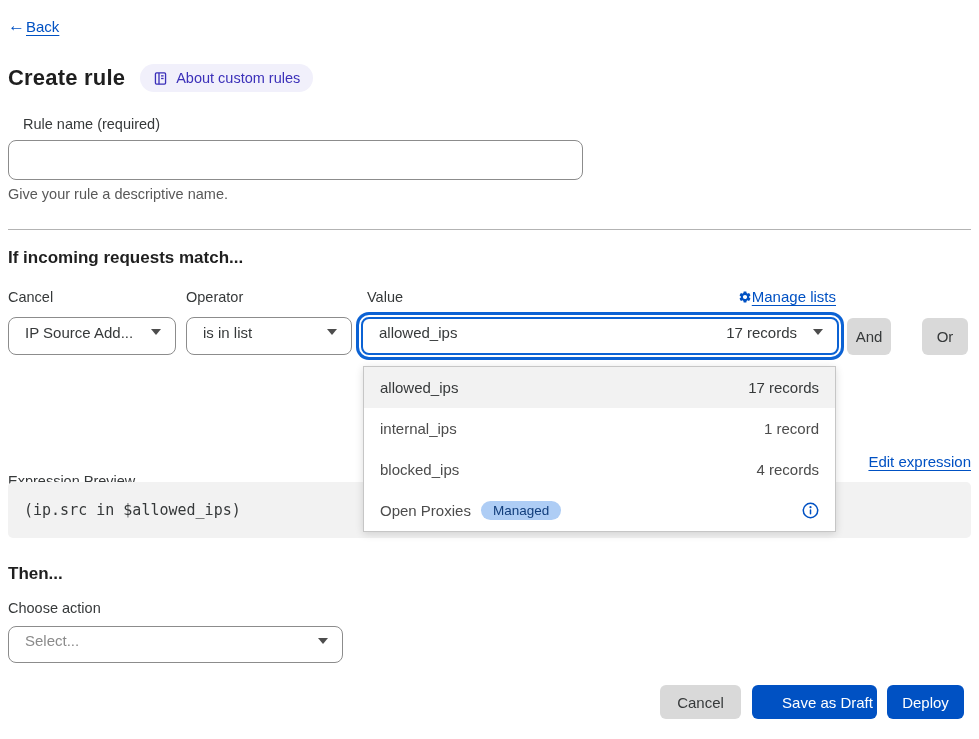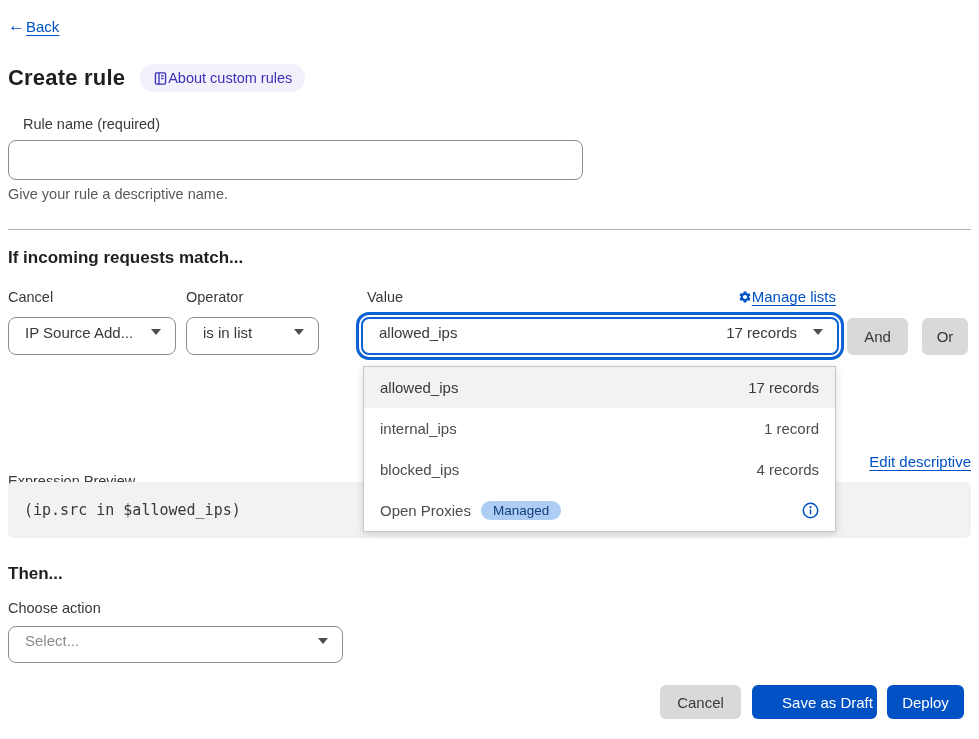--- a/index.html
+++ b/index.html
@@ -21,21 +21,21 @@
   .canvas{position:relative;width:979px;height:739px;background:#ffffff;overflow:hidden;}
 
   
   .back{position:absolute;left:8px;top:16px;color:var(--accent);font-size:15px;text-decoration:none;display:flex;align-items:center;cursor:pointer;}
   .back .arrow{font-size:17px;margin-right:1px;}
   .back .back-text{text-decoration:underline;text-underline-offset:3px;}
 
   
   .title-row{position:absolute;left:8px;top:64px;display:flex;align-items:center;gap:15px;}
   .page-title{font-size:22px;font-weight:bold;color:var(--text-dark);letter-spacing:.2px;}
-  .about-badge{display:flex;align-items:center;background:var(--badge-bg);color:var(--badge-text);
+  .about-badge{display:flex;align-items:center;gap:8px;background:var(--badge-bg);color:var(--badge-text);
     font-size:14.5px;padding:0 13px;height:28px;border-radius:14px;text-decoration:none;cursor:pointer;}
   .about-badge svg{width:15px;height:15px;stroke:var(--badge-text);fill:none;stroke-width:1.4;}
 
   .form-label{position:absolute;font-size:14.5px;color:var(--text-mid);}
   .helper{position:absolute;font-size:14.5px;color:var(--text-gray);}
 
   .text-input{position:absolute;left:8px;top:140px;width:575px;height:40px;border:1px solid var(--border-gray);
     border-radius:8px;font-size:15px;padding:0 12px;color:var(--text-mid);outline:none;background:#fff;}
 
   .divider{position:absolute;left:8px;right:8px;top:229px;height:1px;background:#b3b3b3;}
@@ -125,32 +125,32 @@
       <path d="M19.14 12.94c.04-.3.06-.61.06-.94 0-.32-.02-.64-.07-.94l2.03-1.58a.49.49 0 00.12-.61l-1.92-3.32a.49.49 0 00-.59-.22l-2.39.96c-.5-.38-1.03-.7-1.62-.94l-.36-2.54a.48.48 0 00-.48-.41h-3.84c-.24 0-.43.17-.47.41l-.36 2.54c-.59.24-1.13.57-1.62.94l-2.39-.96a.49.49 0 00-.59.22L2.74 8.87c-.12.21-.08.47.12.61l2.03 1.58c-.05.3-.09.63-.09.94s.02.64.07.94l-2.03 1.58a.49.49 0 00-.12.61l1.92 3.32c.12.22.37.29.59.22l2.39-.96c.5.38 1.03.7 1.62.94l.36 2.54c.05.24.24.41.48.41h3.84c.24 0 .44-.17.47-.41l.36-2.54c.59-.24 1.13-.56 1.62-.94l2.39.96c.22.08.47 0 .59-.22l1.92-3.32c.12-.22.07-.47-.12-.61l-2.01-1.58zM12 15.6A3.61 3.61 0 018.4 12c0-1.98 1.62-3.6 3.6-3.6s3.6 1.62 3.6 3.6-1.62 3.6-3.6 3.6z"></path>
     </svg>
     <span class="link-text">Manage lists</span>
   </a>
 
   <div class="select" style="left:8px;top:317px;width:168px;">
     <span class="sel-text">IP Source Add...</span>
     <span class="caret"></span>
   </div>
 
-  <div class="select" style="left:186px;top:317px;width:133px;">
+  <div class="select" style="left:186px;top:317px;width:166px;">
     <span class="sel-text">is in list</span>
     <span class="caret"></span>
   </div>
 
   <div class="select focused" style="left:361px;top:317px;width:478px;">
     <span class="sel-text">allowed_ips</span>
     <span class="meta">17 records</span>
     <span class="caret"></span>
   </div>
 
-  <button class="gray-btn" style="left:847px;top:318px;width:61px;height:37px;">And</button>
+  <button class="gray-btn" style="left:847px;top:318px;width:44px;height:37px;">And</button>
   <button class="gray-btn" style="left:922px;top:318px;width:46px;height:37px;">Or</button>
 
   <div class="dropdown">
     <div class="dd-row highlight">
       <span class="dd-name">
           <span>allowed_ips</span>
         </span>
       <span class="dd-meta">17 records</span>
     </div>
     <div class="dd-row">
@@ -172,21 +172,21 @@
       </span>
       <svg class="info-icon" viewBox="0 0 17 17">
         <circle cx="8.5" cy="8.5" r="7.2" fill="none" stroke="#0051c3" stroke-width="1.5"></circle>
         <circle cx="8.5" cy="5.2" r="1.1" fill="#0051c3"></circle>
         <rect x="7.75" y="7.2" width="1.5" height="5.2" rx="0.7" fill="#0051c3"></rect>
       </svg>
     </div>
   </div>
 
   <div class="form-label" style="left:8px;top:453px;margin-top:20px;">Expression Preview</div>
-  <a class="edit-link">Edit descriptive</a>
+  <a class="edit-link">Edit expression</a>
   <div class="code-block">
     <span class="code-text">(ip.src in $allowed_ips)</span>
   </div>
 
   <h2 class="section-heading" style="left:8px;top:564px;">Then...</h2>
   <label class="form-label" style="left:8px;top:600px;">Choose action</label>
   <div class="select" style="left:8px;top:626px;width:335px;height:37px;">
     <span class="sel-text placeholder">Select...</span>
     <span class="caret"></span>
   </div>

